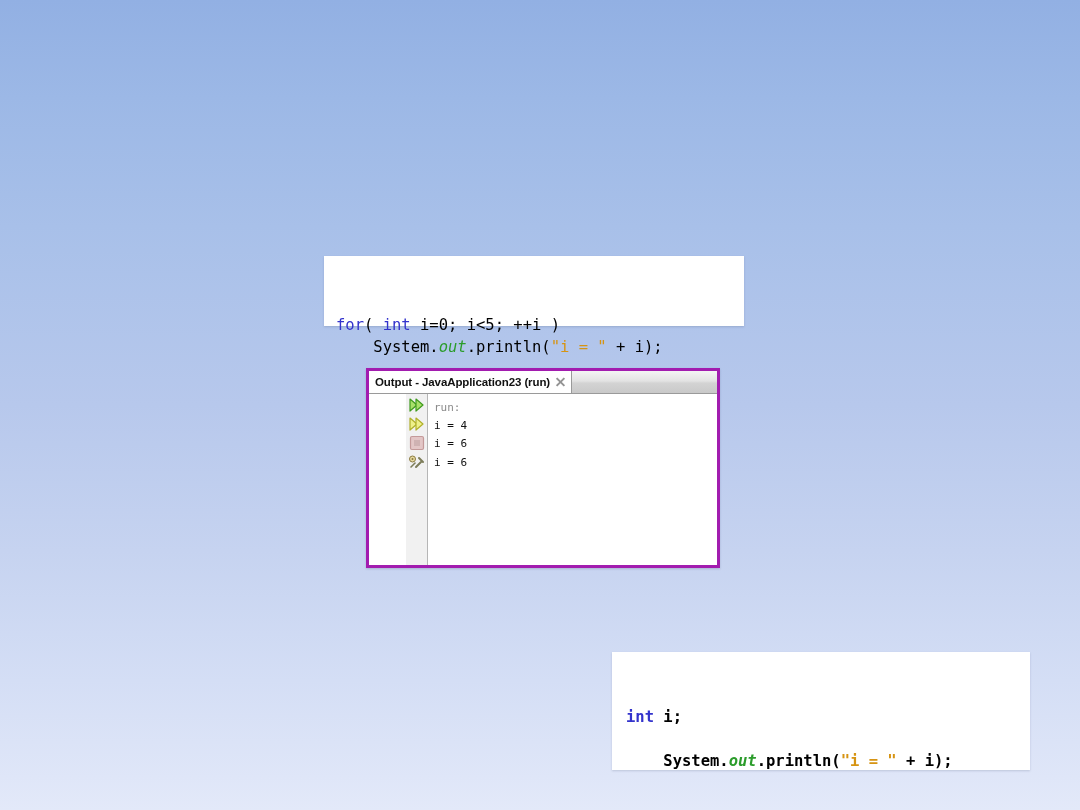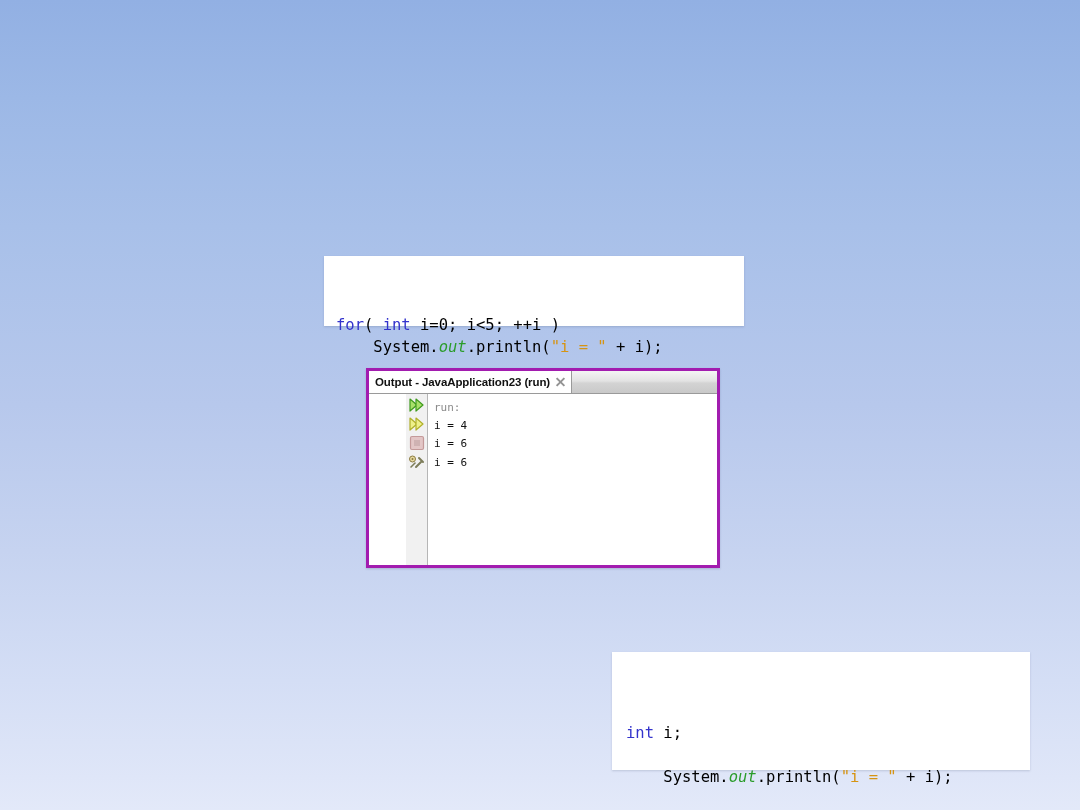--- a/index.html
+++ b/index.html
@@ -40,22 +40,23 @@
     width: 420px;
     height: 70px;
     padding: 14px 0 0 12px;
     box-sizing: border-box;
   }
   #code-card-bottom {
     left: 612px;
     top: 652px;
     width: 418px;
     height: 118px;
-    padding: 26px 0 0 14px;
-    box-sizing: border-box;
+    padding: 10px 0 0 14px;
+    box-sizing: border-box;
+    font-weight: bold;
   }
   .kw      { color: #3333cc; }
   .field   { color: #2b9c2b; font-style: italic; }
   .str     { color: #d69413; }
   .plain   { color: #000000; }
 
   
   #output-window {
     position: absolute;
     left: 366px;

